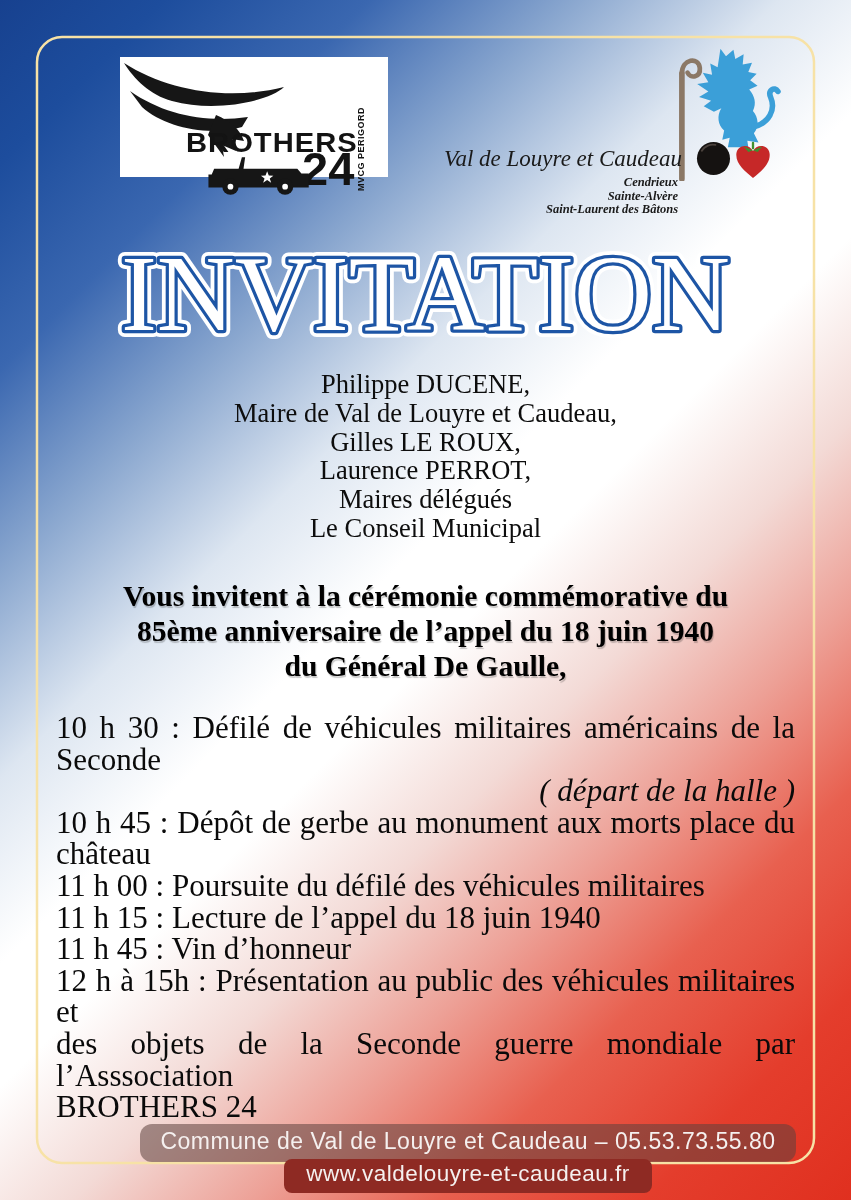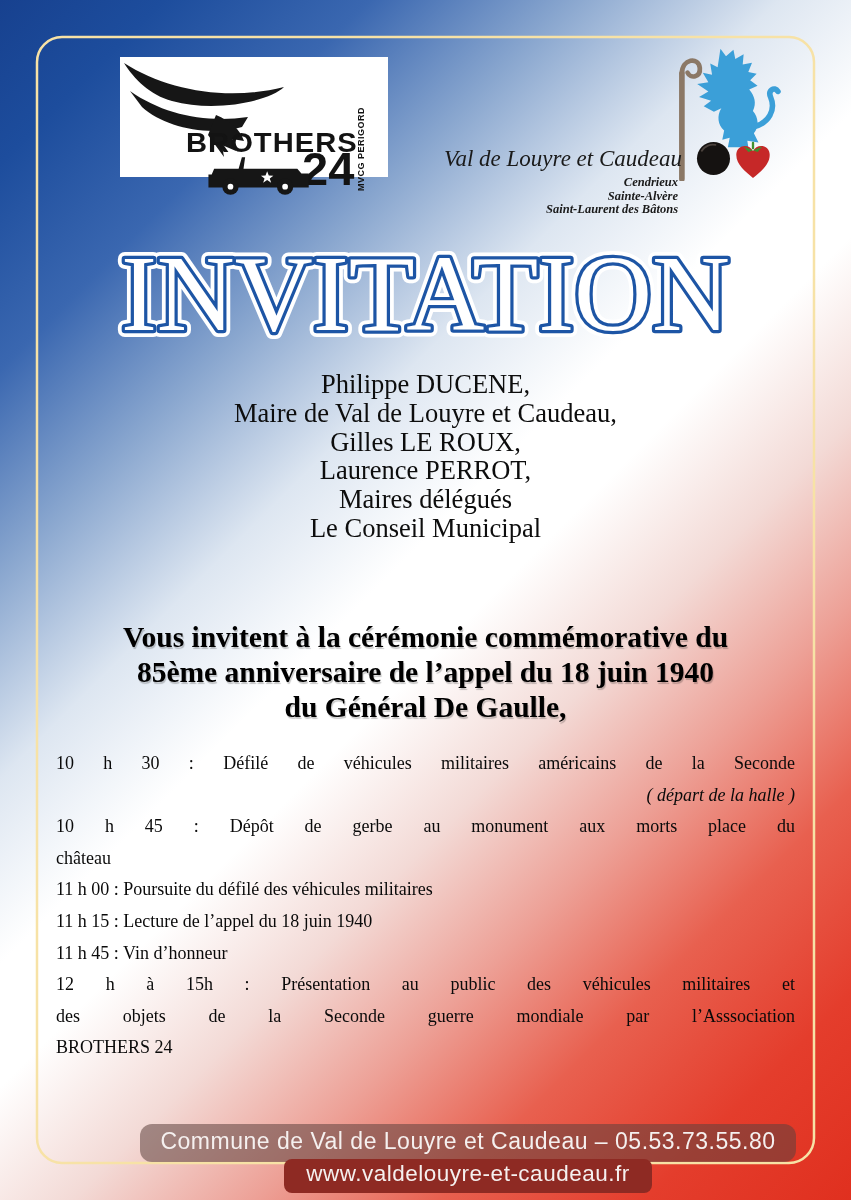--- a/index.html
+++ b/index.html
@@ -41,26 +41,26 @@
   .title-svg{position:absolute;left:0;top:228px;width:851px;height:132px;}
   .ts-outer{fill:none;stroke:#ffffff;stroke-width:14;stroke-linejoin:round;}
   .ts-blue{fill:none;stroke:#1d55a5;stroke-width:6.5;stroke-linejoin:round;}
   .ts-fill{fill:#ffffff;}
 
   
   .hosts{position:absolute;top:370px;left:0;right:0;text-align:center;
     font-size:26.5px;line-height:28.8px;color:#0d0d0d;}
 
   
-  .invite{position:absolute;top:620px;left:0;right:0;text-align:center;font-weight:bold;
+  .invite{position:absolute;top:579px;left:0;right:0;text-align:center;font-weight:bold;
     font-size:29.5px;line-height:35px;color:#000;text-shadow:1px 1.5px 1px rgba(0,0,0,0.22);}
 
   
-  .schedule{position:absolute;top:748px;left:56px;width:739px;
-    font-size:18px;line-height:31.6px;color:#0a0a0a;}
+  .schedule{position:absolute;top:712px;left:56px;width:739px;
+    font-size:31px;line-height:31.6px;color:#0a0a0a;}
   .sline{text-align:left;}
   .sline.just{text-align:justify;text-align-last:justify;}
   .sline.ital{font-style:italic;text-align:right;}
 
   
   .footer{position:absolute;top:1124px;left:0;right:0;z-index:3;text-align:center;
     font-family:"Liberation Sans",sans-serif;color:#f5f0ef;margin-left:35px;}
   .fbox1{display:inline-block;transform:translateX(25px);background:rgba(92,66,62,0.55);
     font-size:23px;letter-spacing:0.5px;padding:4px 20px 7px;border-radius:12px;}
   .fbox2{display:block;width:fit-content;margin:-3px auto 0;transform:translateX(25px);

